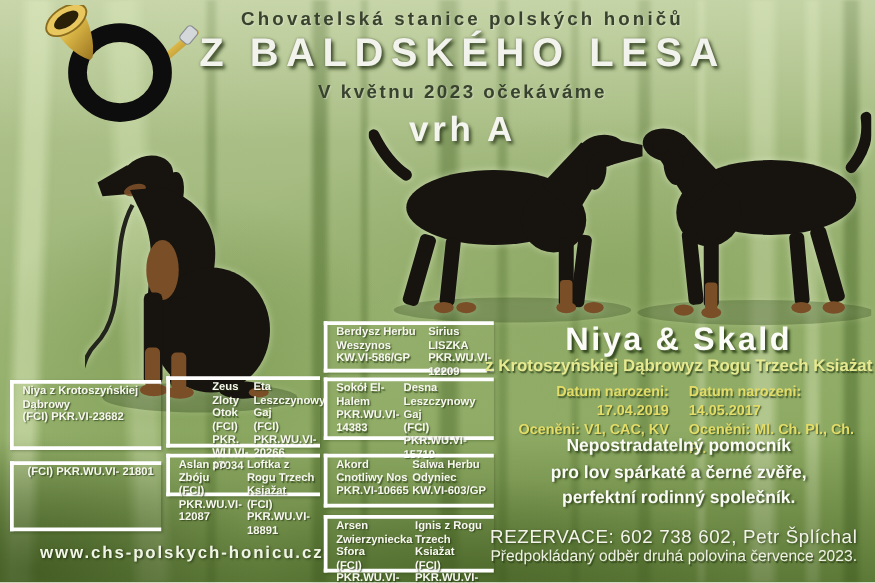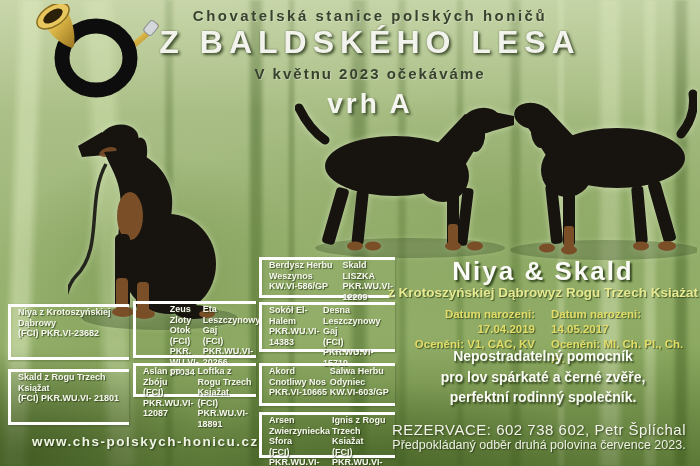--- a/index.html
+++ b/index.html
@@ -175,21 +175,20 @@
   </svg>
 
   <div class="pbox" style="left:8px;top:304px;width:121px;height:56px;">
     <div class="entry">
       <div>Niya z Krotoszyńskiej Dąbrowy</div>
       <div>(FCI) PKR.VI-23682</div>
     </div>
   </div>
   <div class="pbox" style="left:8px;top:369px;width:121px;height:56px;">
     <div class="entry">
-      <div>Skald z Rogu Trzech Ksiąžat</div>
       <div>(FCI) PKR.WU.VI- 21801</div>
     </div>
   </div>
 
   <div class="pbox" style="left:133px;top:301px;width:123px;height:57px;padding-left:40px;">
     <div class="entry">
       <div>Zeus Zloty Otok</div>
       <div>(FCI) PKR. WU.VI-17034</div>
     </div>
     <div class="entry">
@@ -207,21 +206,21 @@
       <div>(FCI) PKR.WU.VI-18891</div>
     </div>
   </div>
 
   <div class="pbox" style="left:259px;top:257px;width:136px;height:41px;gap:2px;">
     <div class="entry">
       <div>Berdysz Herbu Weszynos</div>
       <div>KW.VI-586/GP</div>
     </div>
     <div class="entry">
-      <div>Skald LISZKA</div>
+      <div>Sirius LISZKA</div>
       <div>PKR.WU.VI-12209</div>
     </div>
   </div>
   <div class="pbox" style="left:259px;top:302px;width:136px;height:50px;gap:3px;">
     <div class="entry">
       <div>Sokół El-Halem</div>
       <div>PKR.WU.VI-14383</div>
     </div>
     <div class="entry">
       <div>Desna Leszczynowy Gaj</div>

